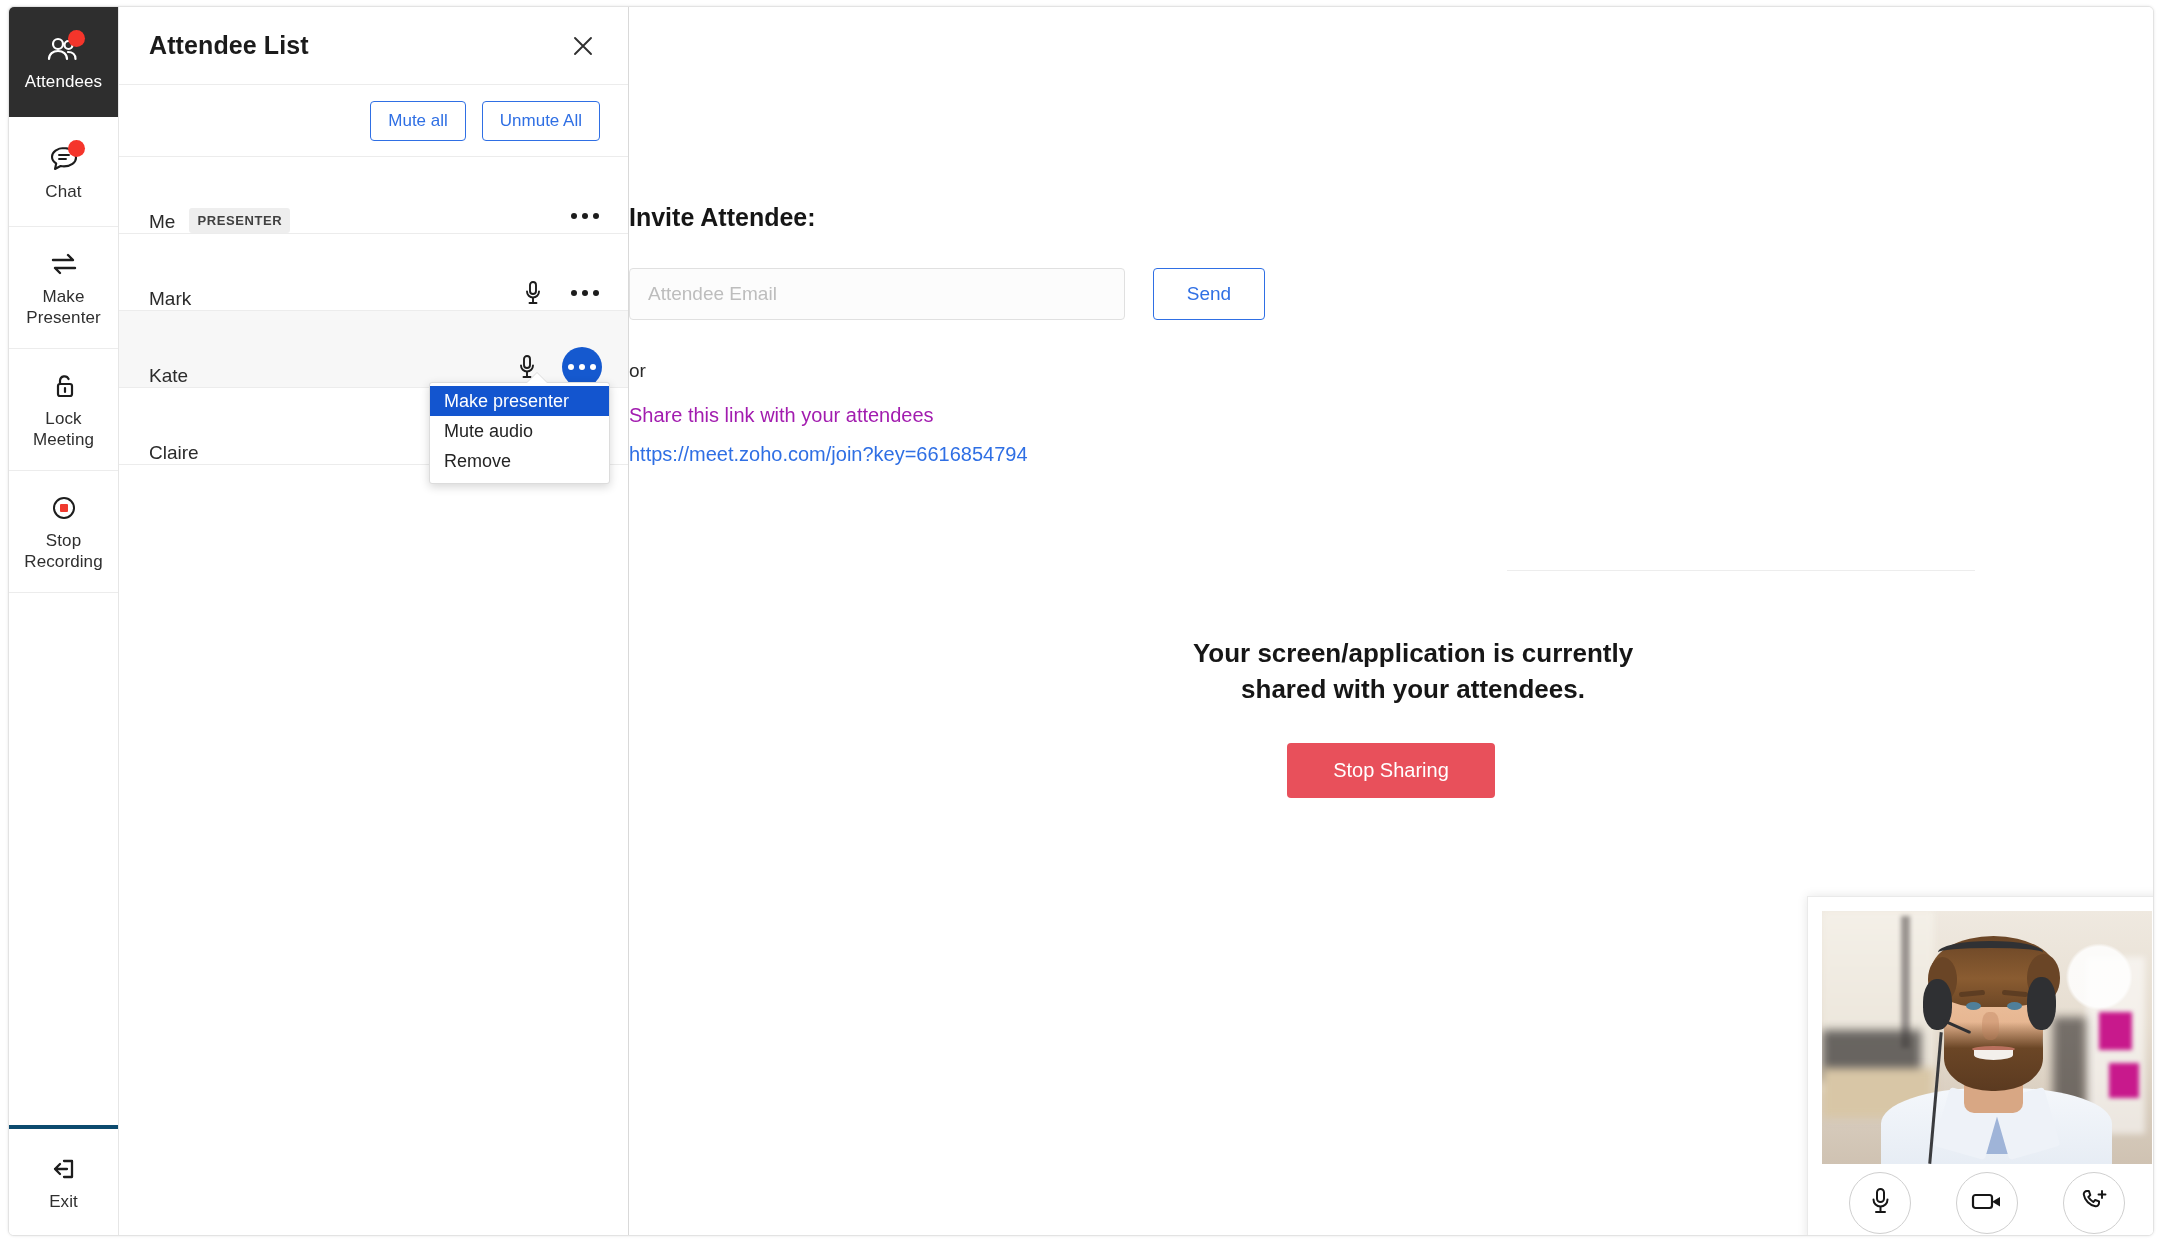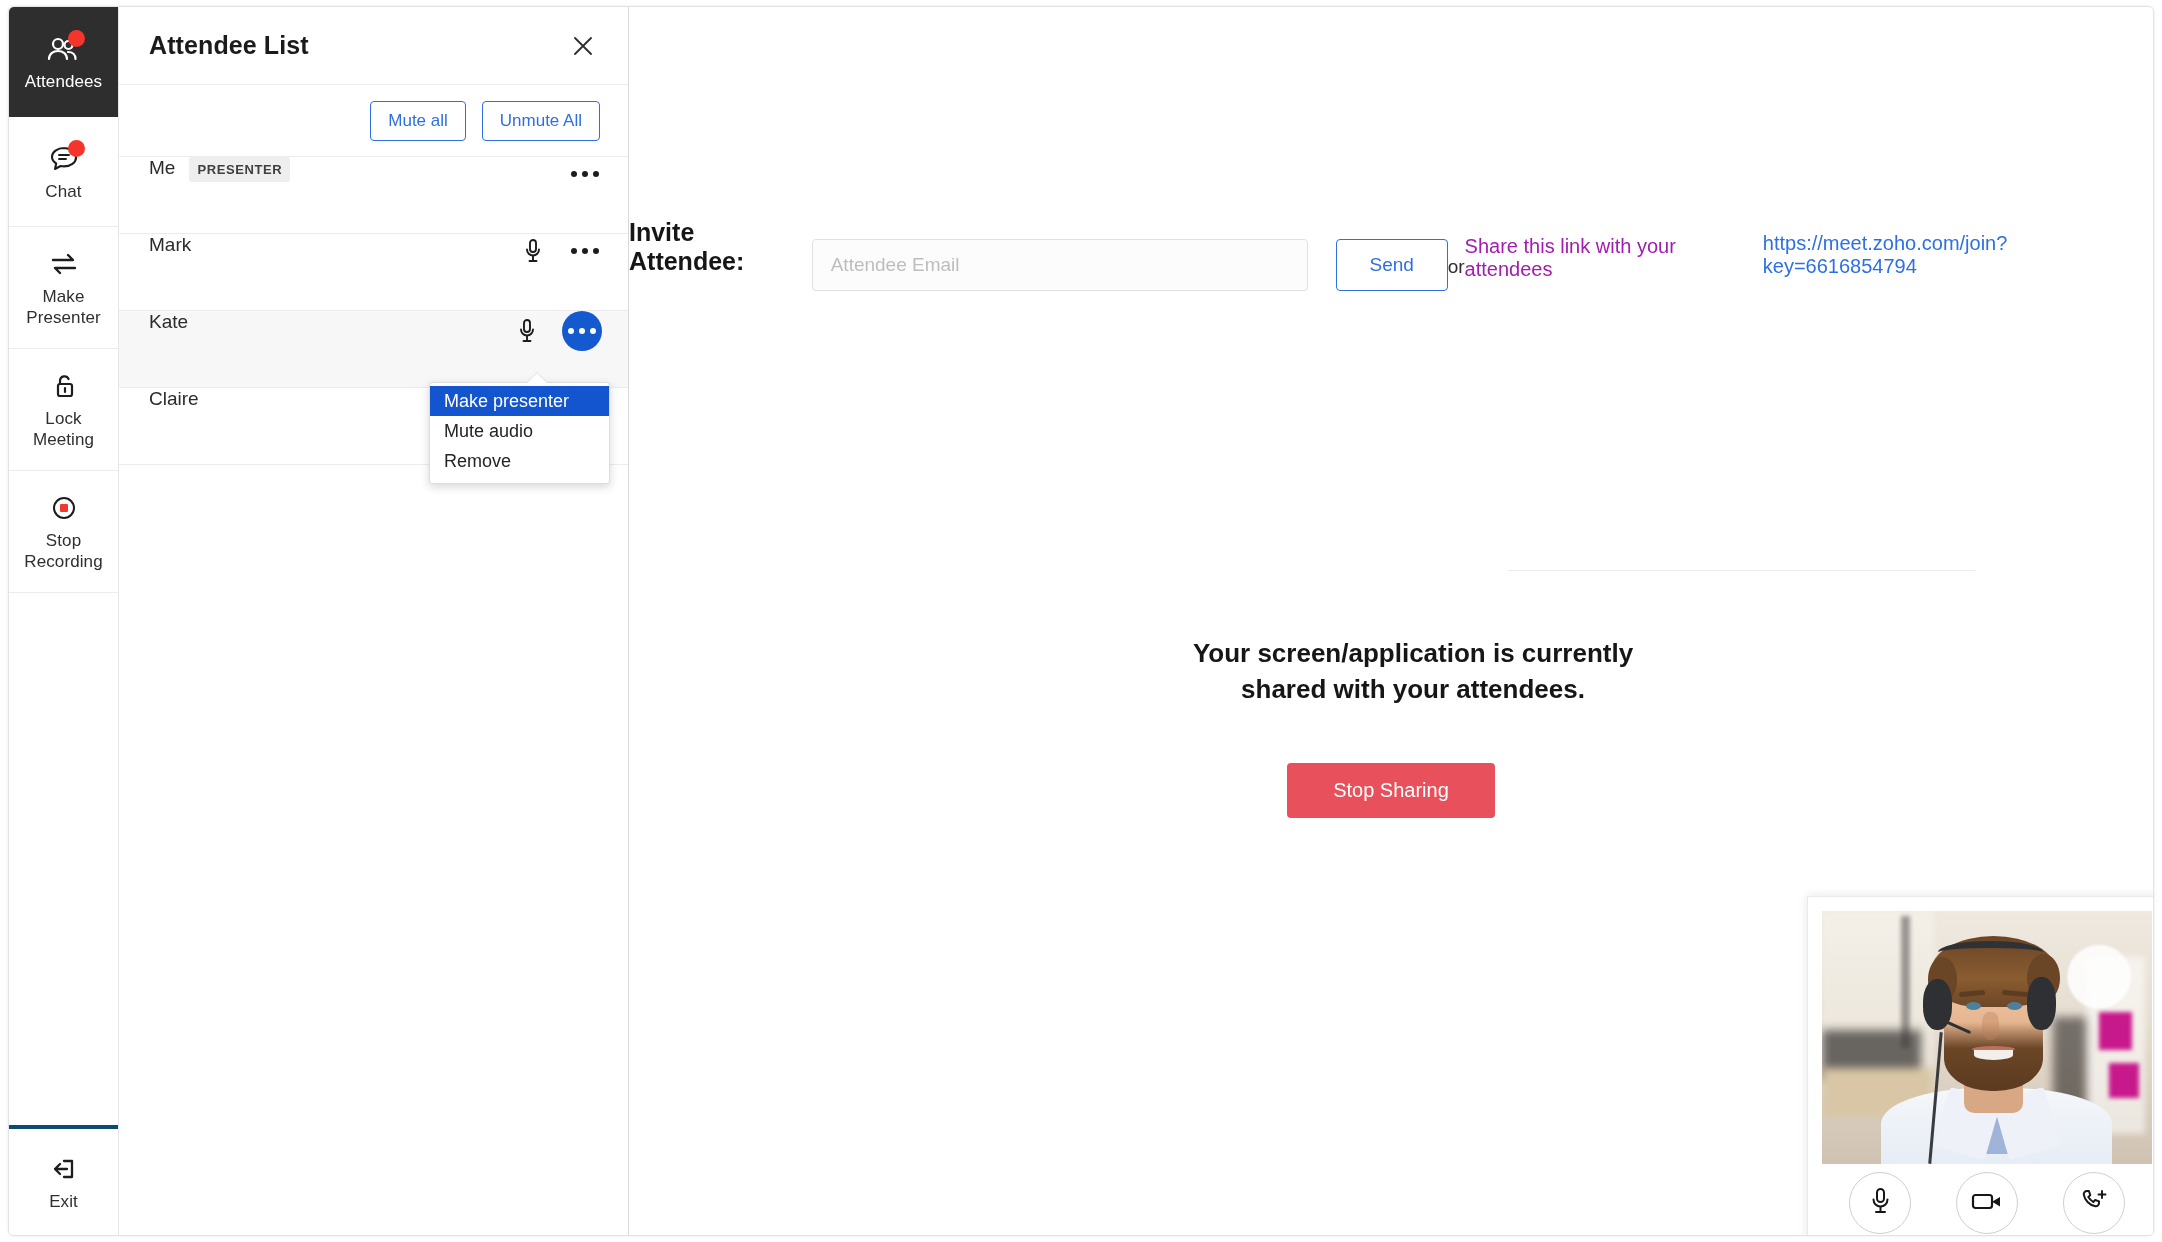--- a/index.html
+++ b/index.html
@@ -113,21 +113,21 @@
     padding: 9px 17px;
     cursor: pointer;
     font-family: "Liberation Sans", sans-serif;
     white-space: nowrap;
   }
 
   .attendee-rows { flex: 1 1 auto; overflow: hidden; }
   .attendee-row {
     height: 77px;
     display: flex;
-    align-items: flex-start;
+    align-items: flex-end;
     padding: 0 26px 0 30px;
     border-bottom: 1px solid #ececec;
     cursor: pointer;
     background: #ffffff;
     position: relative;
   }
   .attendee-row.selected { background: #f7f7f7; }
   .attendee-name { font-size: 19px; color: #2b2b2b; }
   .presenter-tag {
     margin-left: 14px;
@@ -185,22 +185,22 @@
   .main {
     flex: 1 1 auto;
     position: relative;
     background: #ffffff;
     overflow: hidden;
   }
   .invite-block {
     position: absolute;
     left: 0; right: 0; top: 196px;
     display: flex;
-    flex-direction: row;
-    align-items: center;
+    flex-direction: column;
+    align-items: flex-start;
   }
   .invite-title { font-size: 25px; font-weight: bold; color: #161616; }
   .invite-form { margin-top: 36px; display: flex; align-items: center; gap: 28px; }
   .email-input {
     width: 496px; height: 52px;
     border: 1px solid #e0e0e0;
     border-radius: 4px;
     background: #fcfcfc;
     font-size: 19px;
     color: #333;
@@ -241,21 +241,21 @@
   .share-status h2 {
     font-size: 26px;
     font-weight: bold;
     color: #161616;
     text-align: center;
     line-height: 36px;
     max-width: 460px;
     margin-left: 44px;
   }
   .stop-btn {
-    margin-top: 56px;
+    margin-top: 36px;
     background: #e8505b;
     color: #ffffff;
     border: none;
     border-radius: 4px;
     width: 208px; height: 55px;
     font-size: 20px;
     cursor: pointer;
     font-family: "Liberation Sans", sans-serif;
   }
 

